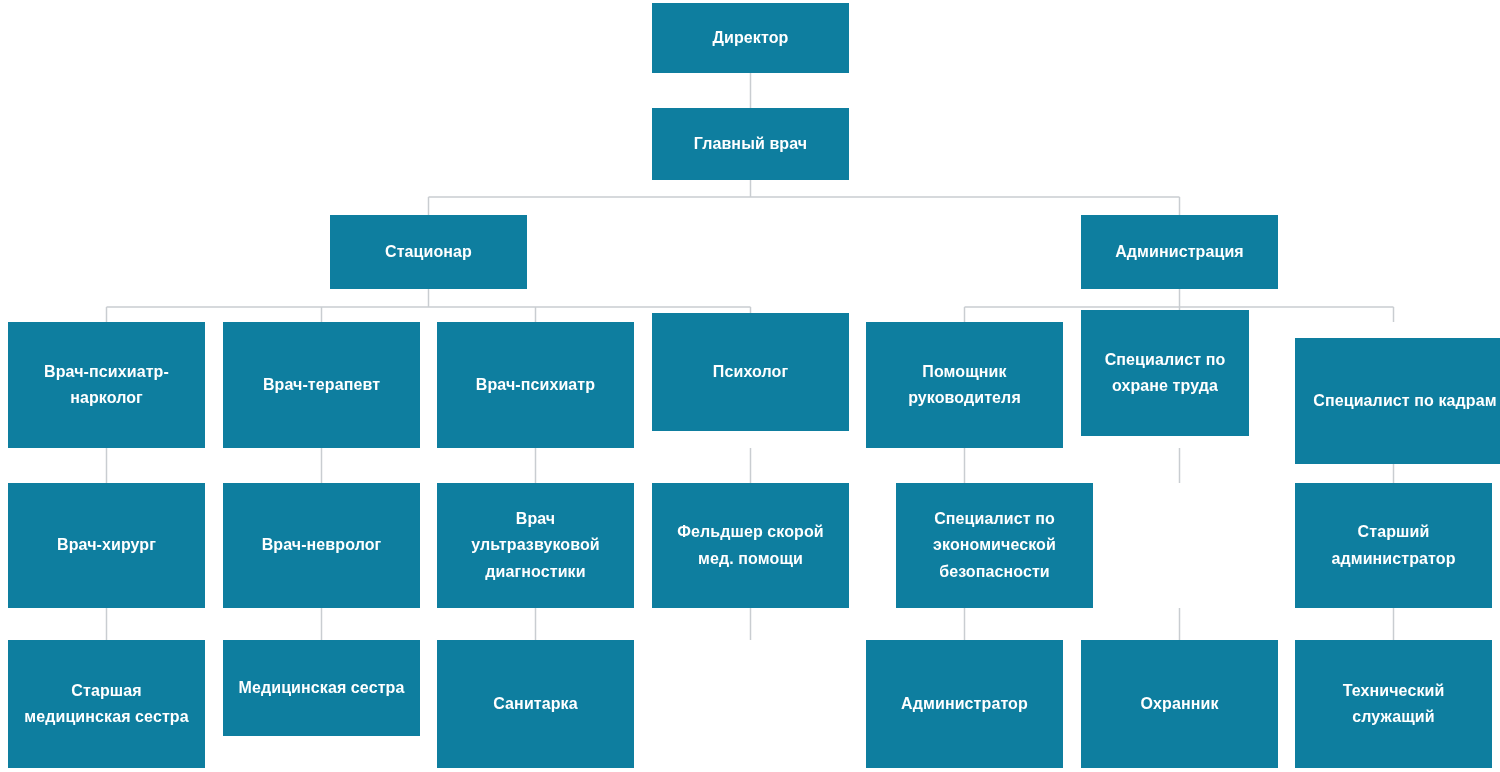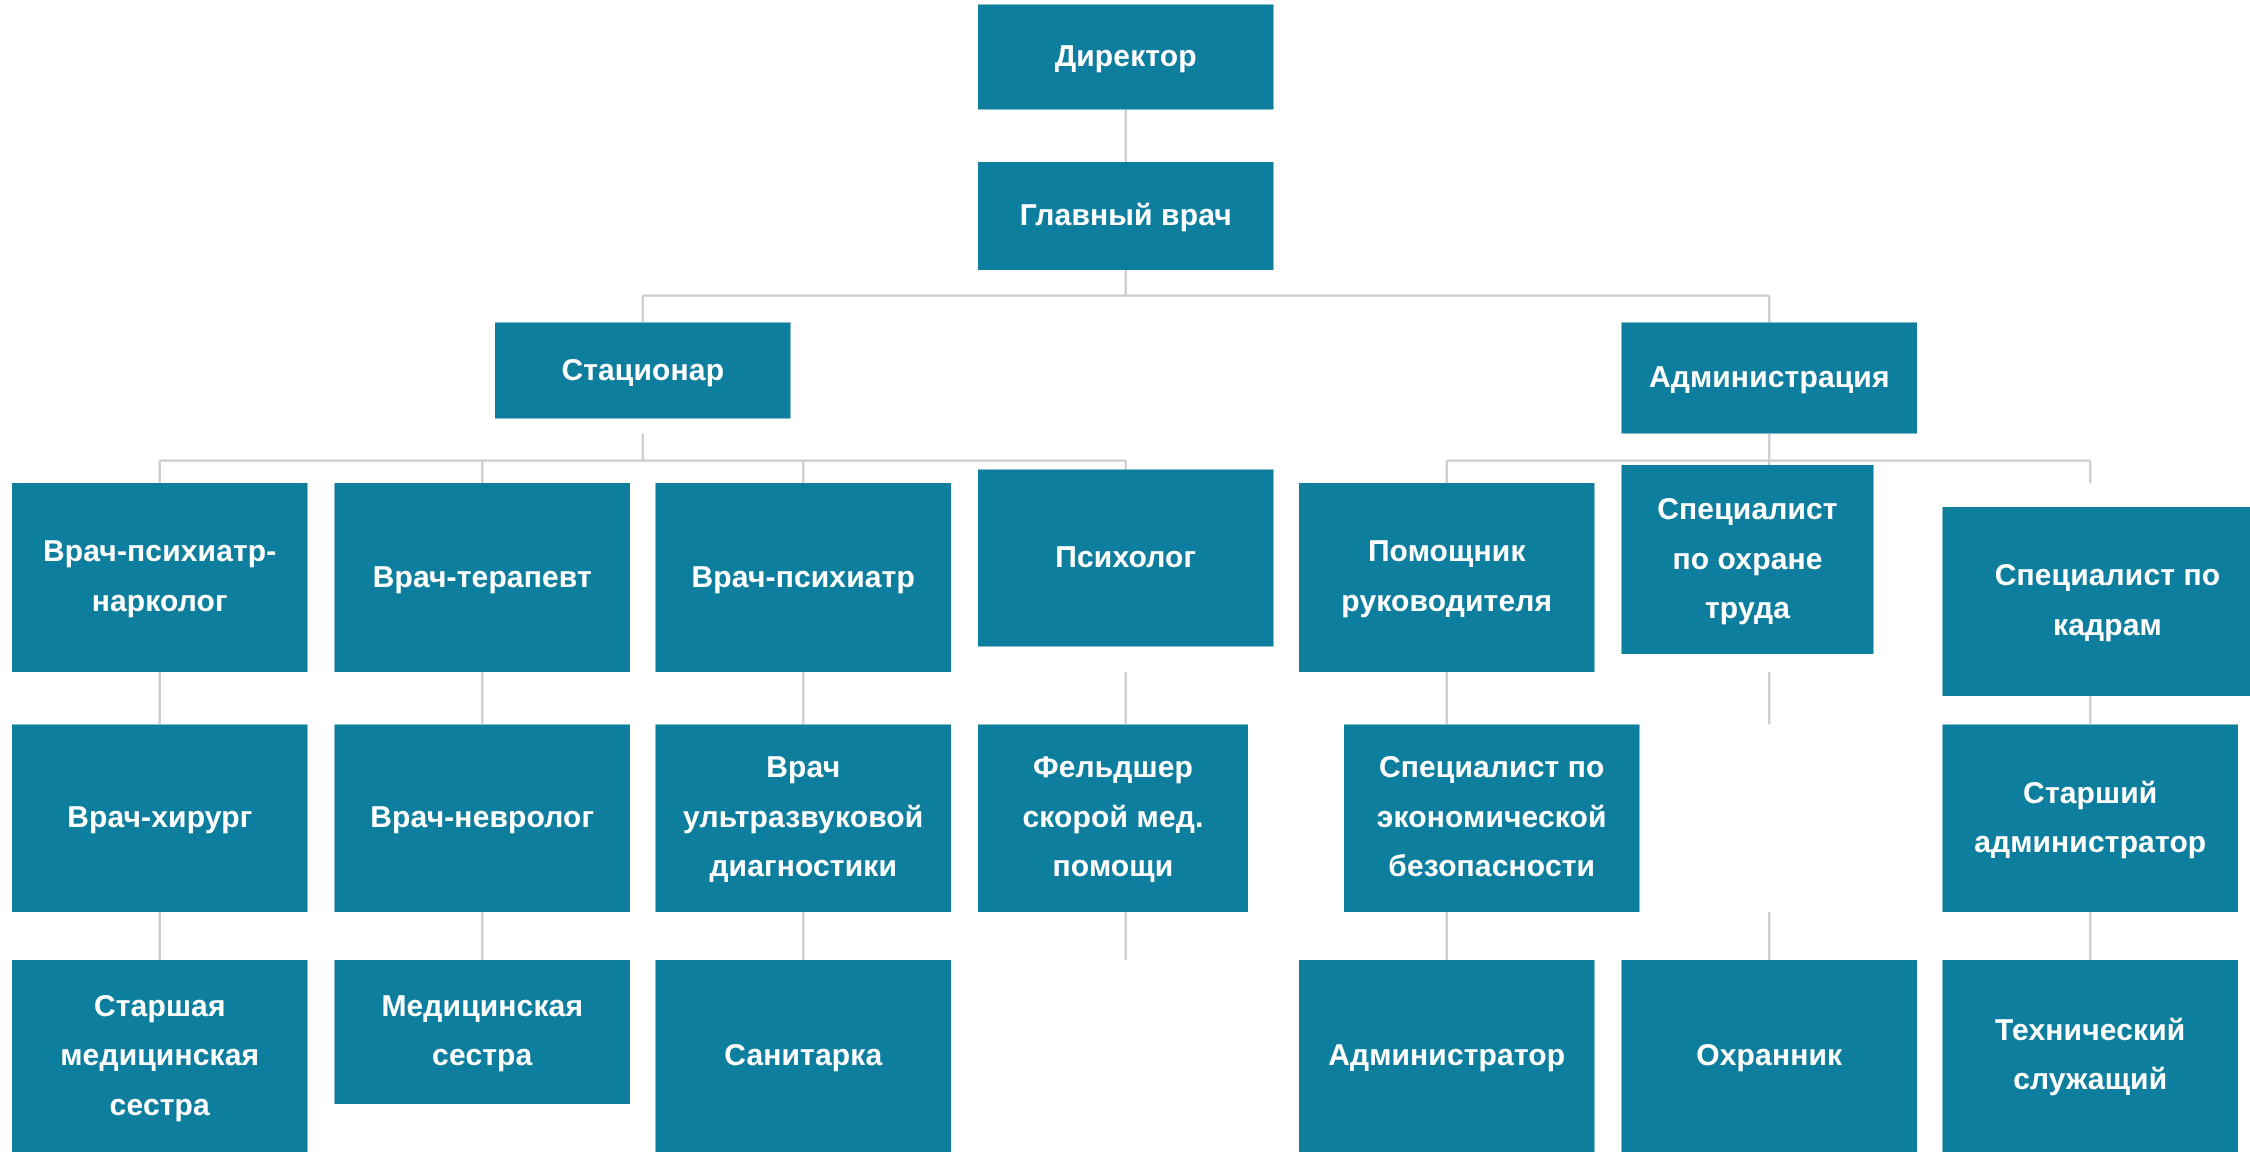--- a/index.html
+++ b/index.html
@@ -31,21 +31,21 @@
   }
   .node {
     position: absolute;
     background: var(--color-box);
     color: var(--color-text);
     display: flex;
     align-items: center;
     justify-content: center;
     text-align: center;
     font-weight: bold;
-    font-size: 20px;
+    font-size: 16px;
     line-height: 1.65;
     padding: 16px 14px;
     letter-spacing: 0.1px;
   }
 </style>
 </head>
 <body>
 
 <div class="canvas">
 
@@ -89,21 +89,21 @@
   </svg>
 
   <div class="node" style="left:652px;top:3px;width:197px;height:70px">
     <span>Директор</span>
   </div>
 
   <div class="node" style="left:652px;top:108px;width:197px;height:72px">
     <span>Главный врач</span>
   </div>
 
-  <div class="node" style="left:330px;top:215px;width:197px;height:64px">
+  <div class="node" style="left:330px;top:215px;width:197px;height:74px">
     <span>Стационар</span>
   </div>
   <div class="node" style="left:1081px;top:215px;width:197px;height:74px">
     <span>Администрация</span>
   </div>
 
   <div class="node" style="left:8px;top:322px;width:197px;height:126px">
     <span>Врач-психиатр-нарколог</span>
   </div>
   <div class="node" style="left:223px;top:322px;width:197px;height:126px">
@@ -127,21 +127,21 @@
 
   <div class="node" style="left:8px;top:483px;width:197px;height:125px">
     <span>Врач-хирург</span>
   </div>
   <div class="node" style="left:223px;top:483px;width:197px;height:125px">
     <span>Врач-невролог</span>
   </div>
   <div class="node" style="left:437px;top:483px;width:197px;height:125px">
     <span>Врач ультразвуковой диагностики</span>
   </div>
-  <div class="node" style="left:652px;top:483px;width:180px;height:125px">
+  <div class="node" style="left:652px;top:483px;width:197px;height:125px">
     <span>Фельдшер скорой мед. помощи</span>
   </div>
   <div class="node" style="left:896px;top:483px;width:197px;height:125px">
     <span>Специалист по экономической безопасности</span>
   </div>
   <div class="node" style="left:1295px;top:483px;width:197px;height:125px">
     <span>Старший администратор</span>
   </div>
 
   <div class="node" style="left:8px;top:640px;width:197px;height:128px">

